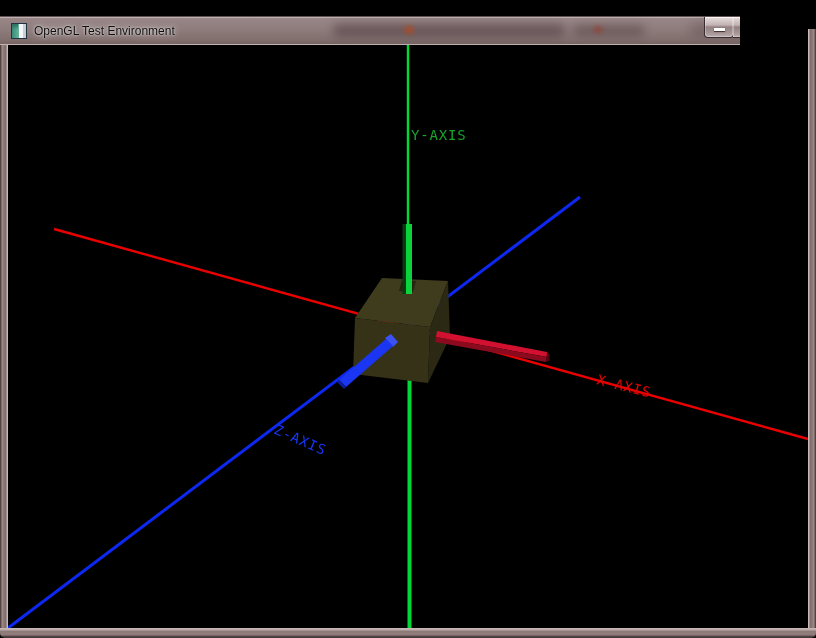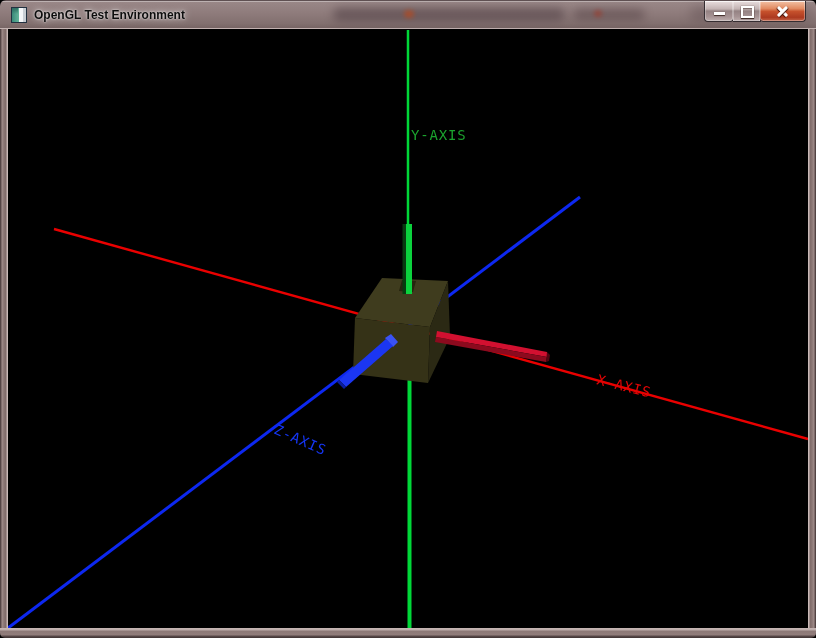--- a/index.html
+++ b/index.html
@@ -1,22 +1,22 @@
 <!DOCTYPE html>
 <html><head>
 <meta charset="utf-8">
 <style>
   html,body{margin:0;padding:0;background:#000;font-family:"Liberation Sans",sans-serif;}
   .window{position:relative;width:816px;height:638px;border-radius:6px 6px 5px 5px;overflow:hidden;background:#000;}
   .scene{position:absolute;left:0;top:0;z-index:0;}
   
-  .titlebar{position:absolute;left:0;top:0;width:816px;height:29px;z-index:3;
+  .titlebar{position:absolute;left:0;top:16px;width:740px;height:29px;z-index:3;
     background:linear-gradient(180deg,#9a8888 0%,#8e7b7b 45%,#82706f 80%,#746262 100%);
     box-shadow:inset 0 1px 0 rgba(255,255,255,.35), inset 0 -1px 0 #c2b2b0;
-    border-top:1px solid #5f5052;box-sizing:border-box;overflow:hidden;font-weight:bold;}
+    border-top:1px solid #5f5052;box-sizing:border-box;overflow:hidden;}
   .blob{position:absolute;border-radius:6px;pointer-events:none;}
   .blob1{left:333px;top:7px;width:232px;height:13px;background:#44343a;opacity:.5;filter:blur(5px);}
   .blob2{left:573px;top:8px;width:72px;height:11px;background:#483539;opacity:.45;filter:blur(5px);}
   .blob3{left:404px;top:9px;width:10px;height:8px;background:#b5491f;opacity:.7;filter:blur(2px);}
   .blob4{left:594px;top:9px;width:8px;height:7px;background:#a03828;opacity:.6;filter:blur(2px);}
   .blob5{left:690px;top:6px;width:120px;height:14px;background:#4e3c40;opacity:.35;filter:blur(6px);}
   .app-icon{position:absolute;left:11px;top:6px;width:16px;height:16px;border:1px solid #223140;box-sizing:border-box;
     background:linear-gradient(90deg,#3a8a7a 0%,#67b89d 52%,#f4f6f8 52%,#f4f6f8 80%,#c8ced4 80%,#c8ced4 100%);}
   .app-icon::after{content:"";position:absolute;left:0;top:0;right:8px;height:6px;
     background:linear-gradient(180deg,#2d6e62,rgba(45,110,98,0));}

